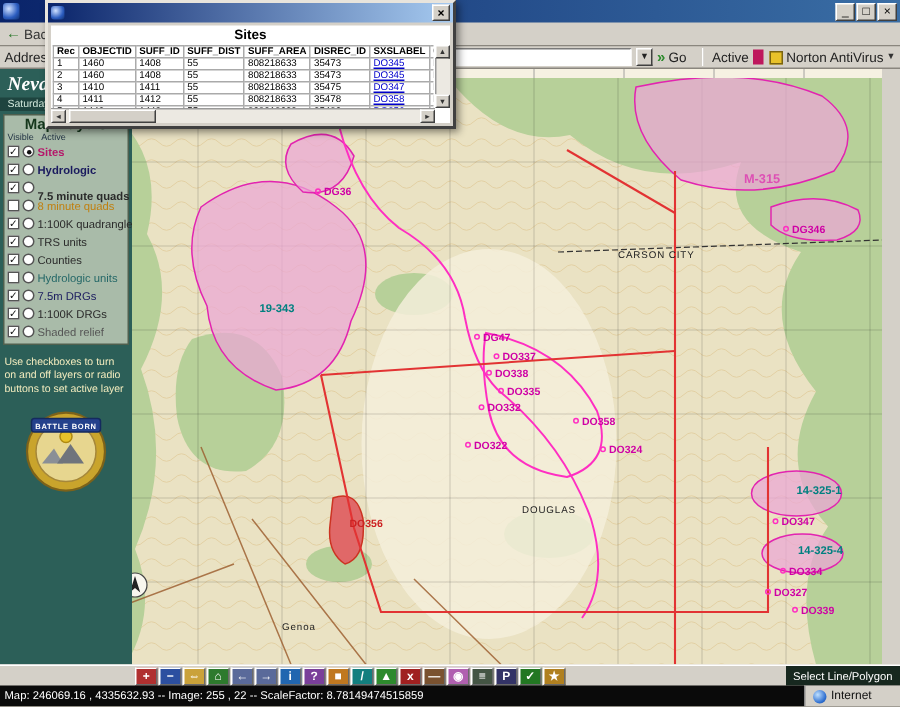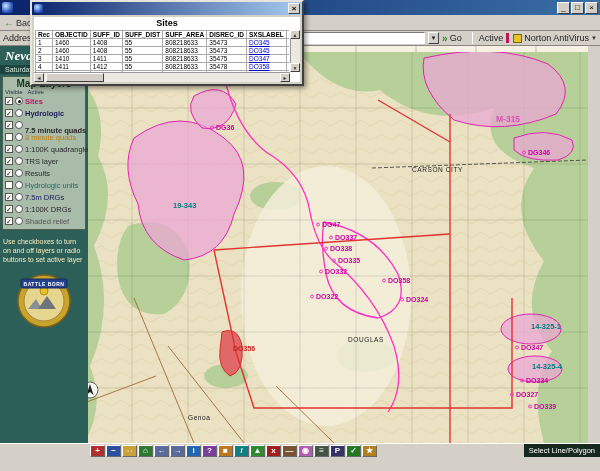--- a/index.html
+++ b/index.html
@@ -14,21 +14,21 @@
 .navbar{position:absolute;left:0;top:15px;width:100%;height:16px;background:#d4d0c8;border-bottom:1px solid #8a867e;display:flex;align-items:center;padding-left:4px;font-size:9px;color:#333;z-index:4;}
 .nav-item{display:flex;align-items:center;gap:2px;margin-right:4px;}
 .nav-glyph{font-size:10px;font-weight:bold;}
 .nav-sep{width:1px;height:12px;background:#9a968e;border-right:1px solid #fff;margin:0 3px;}
 .drop{font-size:6px;color:#333;}
 .addrbar{position:absolute;left:0;top:31px;width:100%;height:15px;background:#d4d0c8;border-bottom:1px solid #8a867e;display:flex;align-items:center;padding:0 3px;font-size:9px;color:#222;gap:3px;z-index:4;}
 .addr-input{flex:1;height:12px;background:#fff;border:1px solid;border-color:#7a7a7a #fff #fff #7a7a7a;display:flex;align-items:center;font-size:8px;color:#222;padding-left:2px;gap:2px;overflow:hidden;}
 .page-icon{width:7px;height:9px;background:linear-gradient(#fff,#cfe2ff);border:1px solid #4a76c4;flex:none;}
 .combo-arrow{width:11px;height:12px;background:#d4d0c8;border:1px solid;border-color:#fff #404040 #404040 #fff;font-size:6px;line-height:11px;text-align:center;}
 .go-glyph{color:#2d8a2d;font-weight:bold;font-size:10px;}
-.norton{display:flex;align-items:center;gap:2px;border-left:3px solid #be185d;padding-left:4px;}
+.norton{display:flex;align-items:center;gap:2px;border-left:7px solid #be185d;padding-left:4px;}
 .norton-icon{width:9px;height:9px;background:#e8c22a;border:1px solid #7a6410;flex:none;}
 
 
 .sidebar{position:absolute;left:0;top:46px;width:88px;height:397px;background:#2c5f58;color:#fff;overflow:hidden;z-index:2;}
 .site-name{font-family:"Liberation Serif",serif;font-style:italic;font-weight:bold;font-size:13px;padding:2px 0 1px 5px;}
 .date-strip{background:#1e443f;font-size:7px;color:#cfe6da;padding:1px 0 1px 5px;}
 .layers-panel{margin:2px;background:#a9bba9;border:1px solid #4f5f4e;padding-bottom:2px;}
 .layers-title{font-size:10px;font-weight:bold;color:#15371c;text-align:center;padding-top:1px;}
 .layers-cols{font-size:6px;color:#223344;padding-left:2px;display:flex;gap:5px;}
 .layer-row{display:flex;align-items:center;height:12px;padding-left:2px;}
@@ -171,26 +171,26 @@
             <span class="layer-label" style="color: rgb(192, 128, 16);">8 minute quads</span>
           </div>
           <div class="layer-row">
             <span class="cbx">✓</span>
             <span class="rdo"></span>
             <span class="layer-label" style="color: rgb(42, 42, 42);">1:100K quadrangles</span>
           </div>
           <div class="layer-row">
             <span class="cbx">✓</span>
             <span class="rdo"></span>
-            <span class="layer-label" style="color: rgb(42, 42, 42);">TRS layer</span>
-          </div>
-          <div class="layer-row">
-            <span class="cbx">✓</span>
-            <span class="rdo"></span>
-            <span class="layer-label" style="color: rgb(42, 42, 42);">Results</span>
+            <span class="layer-label" style="color: rgb(42, 42, 42);">TRS units</span>
+          </div>
+          <div class="layer-row">
+            <span class="cbx">✓</span>
+            <span class="rdo"></span>
+            <span class="layer-label" style="color: rgb(42, 42, 42);">Counties</span>
           </div>
           <div class="layer-row">
             <span class="cbx"></span>
             <span class="rdo"></span>
             <span class="layer-label" style="color: rgb(37, 104, 104);">Hydrologic units</span>
           </div>
           <div class="layer-row">
             <span class="cbx">✓</span>
             <span class="rdo"></span>
             <span class="layer-label" style="color: rgb(26, 26, 94); font-weight: normal;">7.5m DRGs</span>
@@ -334,20 +334,27 @@
         <span class="tool-icon" style="background: rgb(122, 82, 48);">—</span>
         <span class="tool-icon" style="background: rgb(176, 96, 176);">◉</span>
         <span class="tool-icon" style="background: rgb(68, 85, 68);">≡</span>
         <span class="tool-icon" style="background: rgb(51, 51, 102);">P</span>
         <span class="tool-icon" style="background: rgb(34, 119, 34);">✓</span>
         <span class="tool-icon" style="background: rgb(176, 128, 32);">★</span>
       </span>
     <span class="mode-seg">Select Line/Polygon</span>
   </div>
 
+  <div class="statusbar">
+    <span>Map: 246069.16 , 4335632.93 -- Image: 255 , 22 -- ScaleFactor: 8.78149474515859</span>
+    <span class="zone-seg">
+      <span class="globe-icon"></span>
+      <span>Internet</span>
+    </span>
+  </div>
 
   <div class="popup">
     <div class="popup-title">
       <span class="app-icon"></span>
       <span class="popup-close">×</span>
     </div>
     <div class="popup-body">
       <div class="tbl-title">Sites</div>
       <div class="tbl-wrap">
         <table>

